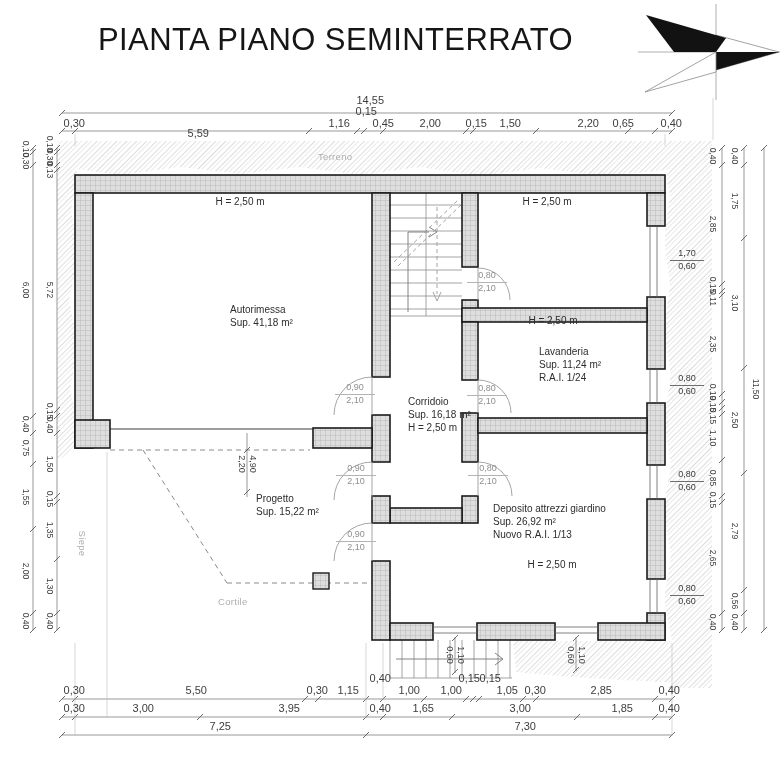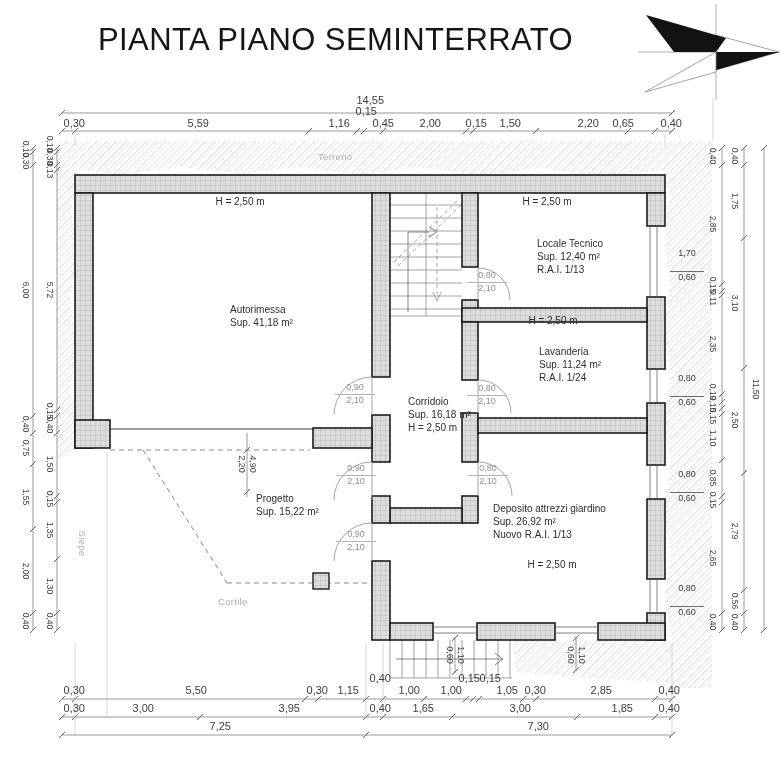--- a/index.html
+++ b/index.html
@@ -9,21 +9,21 @@
   .title{position:absolute;left:98px;top:22px;font-size:31px;color:#161616;letter-spacing:.4px;white-space:nowrap}
   .subtitle{position:absolute;left:100px;top:61px;font-size:19px;color:#262626}
   .d{position:absolute;width:34px;margin-left:-17px;text-align:right;font-size:11px;line-height:10px;color:#3d3d3d;white-space:nowrap}
   .dv{position:absolute;width:26px;height:10px;margin-left:-13px;margin-top:-5px;text-align:center;
       font-size:8.5px;line-height:10px;color:#3d3d3d;transform:rotate(90deg);white-space:nowrap}
   .pair{position:absolute;text-align:center;font-size:9px;line-height:11px}
   .pair span{display:block}
   .pair.door{color:#8f8f8f;width:40px}
   .pair.door span:first-child{border-bottom:1px solid #b3b3b3;padding-bottom:1px}
   .pair.win{color:#3a3a3a;width:34px}
-  .pair.win span:first-child{border-bottom:1px solid #6e6e6e;padding-bottom:12px}
+  .pair.win span:first-child{border-bottom:1px solid #6e6e6e;padding-bottom:1px}
   .vpair{position:absolute;width:32px;height:22px;margin-left:-16px;margin-top:-11px;
          transform:rotate(90deg);font-size:9px;line-height:11px;color:#3d3d3d;text-align:center}
   .vpair span{display:block}
   .roomlbl{position:absolute;font-size:10px;line-height:13px;color:#2d2d2d}
   .roomlbl span{display:block}
   .roomlbl.center{text-align:center}
   .sitelbl{position:absolute;font-size:9.5px;color:#aeaeae;letter-spacing:.3px}
   .sitelbl.rot{transform:rotate(90deg)}
 </style>
 </head>
@@ -164,25 +164,20 @@
   <div class="sitelbl" style="left:318px;top:151px">Terreno</div>
   <div class="sitelbl" style="left:218px;top:596px">Cortile</div>
   <div class="sitelbl rot" style="left:70px;top:538px">Siepe</div>
 
   <div class="roomlbl center" style="left:190px;top:195px;width:100px">H = 2,50 m</div>
   <div class="roomlbl" style="left:230px;top:303px">
     <span>Autorimessa</span>
     <span>Sup. 41,18 m²</span>
   </div>
   <div class="roomlbl center" style="left:497px;top:195px;width:100px">H = 2,50 m</div>
-  <div class="roomlbl" style="left:537px;top:237px">
-    <span>Locale Tecnico</span>
-    <span>Sup. 12,40 m²</span>
-    <span>R.A.I. 1/13</span>
-  </div>
   <div class="roomlbl center" style="left:503px;top:314px;width:100px">H = 2,50 m</div>
   <div class="roomlbl" style="left:539px;top:345px">
     <span>Lavanderia</span>
     <span>Sup. 11,24 m²</span>
     <span>R.A.I. 1/24</span>
   </div>
   <div class="roomlbl" style="left:408px;top:395px">
     <span>Corridoio</span>
     <span>Sup. 16,18 m²</span>
     <span>H = 2,50 m</span>
@@ -248,21 +243,21 @@
       <span>1,10</span>
       <span>0,60</span>
     </div>
   <div class="vpair" style="left:247px;top:464px">
       <span>4,90</span>
       <span>2,20</span>
     </div>
 
   <div class="d" style="left:367px;top:95px">14,55</div>
   <div class="d" style="left:68px;top:118px">0,30</div>
-  <div class="d" style="left:192px;top:118px">5,59</div>
+  <div class="d" style="left:192px;top:128px">5,59</div>
   <div class="d" style="left:333px;top:118px">1,16</div>
   <div class="d" style="left:360px;top:106px">0,15</div>
   <div class="d" style="left:377px;top:118px">0,45</div>
   <div class="d" style="left:424px;top:118px">2,00</div>
   <div class="d" style="left:470px;top:118px">0,15</div>
   <div class="d" style="left:504px;top:118px">1,50</div>
   <div class="d" style="left:582px;top:118px">2,20</div>
   <div class="d" style="left:617px;top:118px">0,65</div>
   <div class="d" style="left:665px;top:118px">0,40</div>
 
@@ -283,21 +278,21 @@
   <div class="d" style="left:68px;top:703px">0,30</div>
   <div class="d" style="left:137px;top:703px">3,00</div>
   <div class="d" style="left:283px;top:703px">3,95</div>
   <div class="d" style="left:374px;top:703px">0,40</div>
   <div class="d" style="left:417px;top:703px">1,65</div>
   <div class="d" style="left:514px;top:703px">3,00</div>
   <div class="d" style="left:616px;top:703px">1,85</div>
   <div class="d" style="left:663px;top:703px">0,40</div>
 
   <div class="d" style="left:214px;top:721px">7,25</div>
-  <div class="d" style="left:532px;top:721px">7,30</div>
+  <div class="d" style="left:519px;top:721px">7,30</div>
 
   <div class="dv" style="left:26px;top:149px">0,10</div>
   <div class="dv" style="left:26px;top:161px">0,30</div>
   <div class="dv" style="left:26px;top:290px">6,00</div>
   <div class="dv" style="left:26px;top:424px">0,40</div>
   <div class="dv" style="left:26px;top:448px">0,75</div>
   <div class="dv" style="left:26px;top:497px">1,55</div>
   <div class="dv" style="left:26px;top:571px">2,00</div>
   <div class="dv" style="left:26px;top:621px">0,40</div>
 

